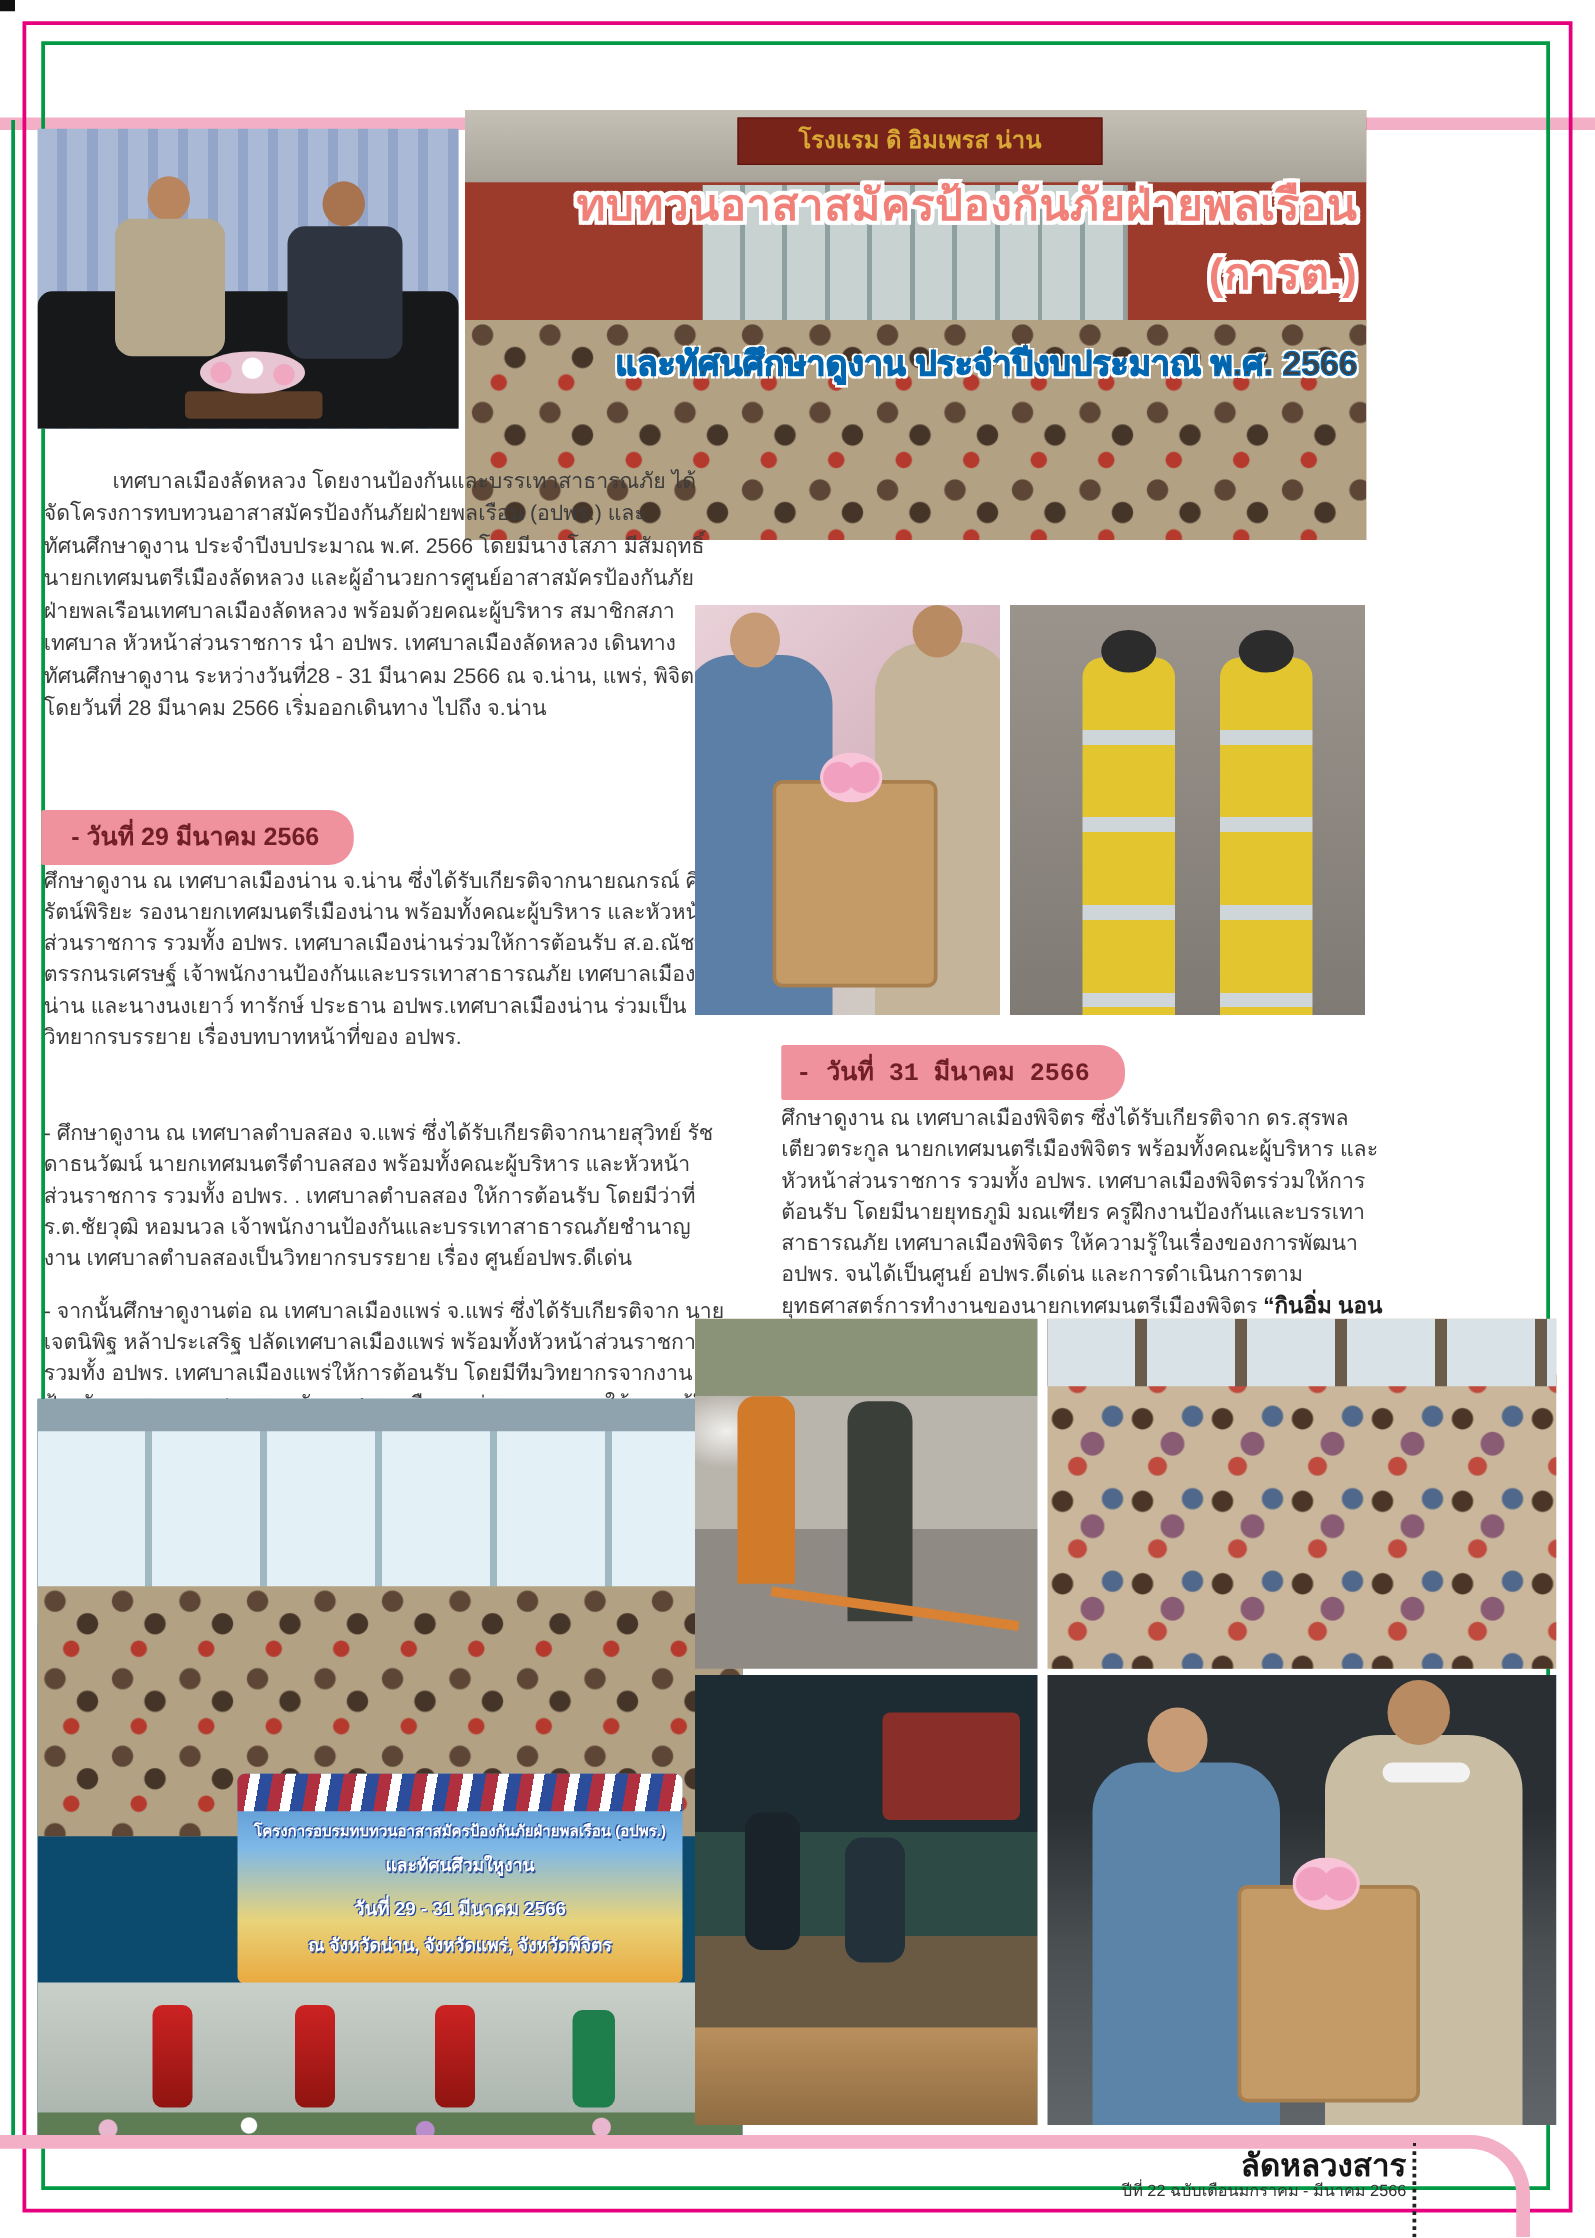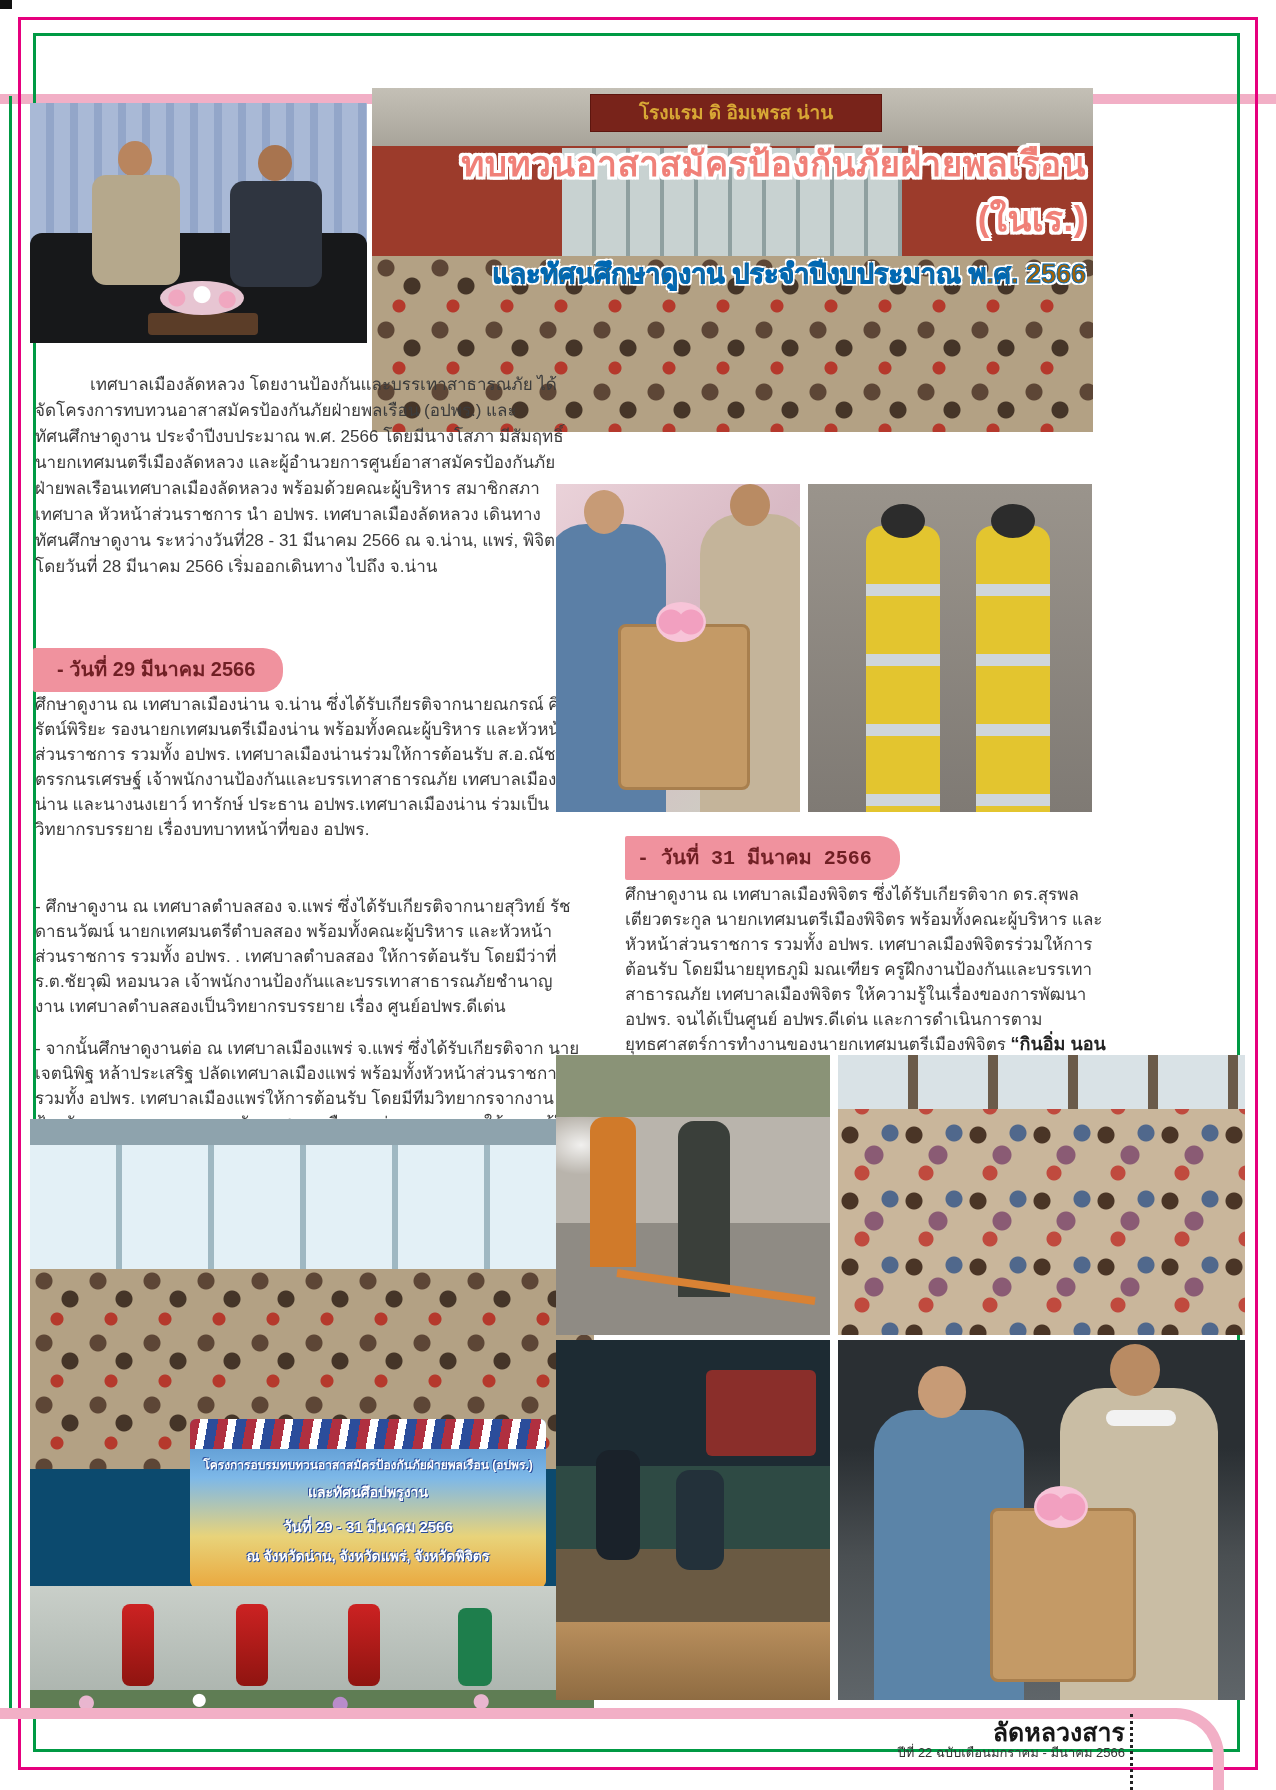--- a/index.html
+++ b/index.html
@@ -44,21 +44,21 @@
      radial-gradient(circle at 14px 12px,#5d4636 0 8px,rgba(0,0,0,0) 9px),
      radial-gradient(circle at 40px 30px,#453528 0 8px,rgba(0,0,0,0) 9px),
      radial-gradient(circle at 27px 50px,#b5392c 0 6px,rgba(0,0,0,0) 7px);
      background-size:54px 62px;}
   .hotel-sign{left:218px;top:6px;width:290px;height:36px;background:#78231a;border:1px solid #5d150e;
      color:#d8a835;font-weight:bold;font-size:19px;text-align:center;line-height:36px;}
 
   .title-overlay{left:382px;top:136px;width:704px;text-align:right;z-index:5;}
   .title-l1{font-size:35px;font-weight:bold;color:#f08078;letter-spacing:0.5px;
      text-shadow:-3px -3px 0 #fff,3px -3px 0 #fff,-3px 3px 0 #fff,3px 3px 0 #fff,0 -3px 0 #fff,0 3px 0 #fff,-3px 0 0 #fff,3px 0 0 #fff;}
-  .title-l2{margin-top:6px;font-size:27px;font-weight:bold;color:#a16207;-webkit-text-stroke:1px #0068b3;
+  .title-l2{margin-top:23px;font-size:27px;font-weight:bold;color:#404040;-webkit-text-stroke:1px #0068b3;
      text-shadow:-2px -2px 0 #fff,2px -2px 0 #fff,-2px 2px 0 #fff,2px 2px 0 #fff;}
 
   #photo-bag{left:556px;top:484px;width:244px;height:328px;
      background:linear-gradient(135deg,#ead2d9 0%,#d8b9c4 45%,#cbd3c3 100%);}
   #photo-bag .figL{left:-10px;top:40px;width:120px;height:288px;background:#5b7fa6;border-radius:40px 40px 0 0;}
   #photo-bag .headL{left:28px;top:6px;width:40px;height:44px;border-radius:50%;background:#c79b76;}
   #photo-bag .figR{right:-10px;top:30px;width:110px;height:298px;background:#c4b49a;border-radius:40px 40px 0 0;}
   #photo-bag .headR{right:30px;top:0;width:40px;height:42px;border-radius:50%;background:#b98b63;}
   #photo-bag .bag{left:62px;top:140px;width:126px;height:160px;background:#c49a66;border:3px solid #a87f4e;border-radius:8px;}
   #photo-bag .bow{left:100px;top:118px;width:50px;height:40px;border-radius:50%;
@@ -174,21 +174,21 @@
   </div>
 
   <div class="photo" id="photo-group">
     <div class="ph roof"></div>
     <div class="ph wall"></div>
     <div class="ph glass"></div>
     <div class="ph hotel-sign">โรงแรม ดิ อิมเพรส น่าน</div>
     <div class="ph crowd crowd-khaki"></div>
   </div>
   <div class="abs title-overlay">
-    <div class="title-l1">ทบทวนอาสาสมัครป้องกันภัยฝ่ายพลเรือน (ในเร.)</div>
+    <div class="title-l1">ทบทวนอาสาสมัครป้องกันภัยฝ่ายพลเรือน (การต.)</div>
     <div class="title-l2">และทัศนศึกษาดูงาน ประจำปีงบประมาณ พ.ศ. 2566</div>
   </div>
 
   <div class="abs bodytext" id="intro">เทศบาลเมืองลัดหลวง โดยงานป้องกันและบรรเทาสาธารณภัย ได้จัดโครงการทบทวนอาสาสมัครป้องกันภัยฝ่ายพลเรือน (อปพร.) และทัศนศึกษาดูงาน ประจำปีงบประมาณ พ.ศ. 2566 โดยมีนางโสภา มีสัมฤทธิ์ นายกเทศมนตรีเมืองลัดหลวง และผู้อำนวยการศูนย์อาสาสมัครป้องกันภัยฝ่ายพลเรือนเทศบาลเมืองลัดหลวง พร้อมด้วยคณะผู้บริหาร สมาชิกสภาเทศบาล หัวหน้าส่วนราชการ นำ อปพร. เทศบาลเมืองลัดหลวง เดินทางทัศนศึกษาดูงาน ระหว่างวันที่28 - 31 มีนาคม 2566 ณ จ.น่าน, แพร่, พิจิตรโดยวันที่ 28 มีนาคม 2566 เริ่มออกเดินทาง ไปถึง จ.น่าน</div>
 
   <div class="pill" id="pill29">- วันที่ 29 มีนาคม 2566</div>
   <div class="abs bodytext tight" id="para29">ศึกษาดูงาน ณ เทศบาลเมืองน่าน จ.น่าน ซึ่งได้รับเกียรติจากนายณกรณ์ ศิริรัตน์พิริยะ รองนายกเทศมนตรีเมืองน่าน พร้อมทั้งคณะผู้บริหาร และหัวหน้าส่วนราชการ รวมทั้ง อปพร. เทศบาลเมืองน่านร่วมให้การต้อนรับ ส.อ.ณัชพล ตรรกนรเศรษฐ์ เจ้าพนักงานป้องกันและบรรเทาสาธารณภัย เทศบาลเมืองน่าน และนางนงเยาว์ ทารักษ์ ประธาน อปพร.เทศบาลเมืองน่าน ร่วมเป็นวิทยากรบรรยาย เรื่องบทบาทหน้าที่ของ อปพร.</div>
 
   <div class="abs bodytext tight" id="para30">
     <p>- ศึกษาดูงาน ณ เทศบาลตำบลสอง จ.แพร่ ซึ่งได้รับเกียรติจากนายสุวิทย์ รัชดาธนวัฒน์ นายกเทศมนตรีตำบลสอง พร้อมทั้งคณะผู้บริหาร และหัวหน้าส่วนราชการ รวมทั้ง อปพร. . เทศบาลตำบลสอง ให้การต้อนรับ โดยมีว่าที่ ร.ต.ชัยวุฒิ หอมนวล เจ้าพนักงานป้องกันและบรรเทาสาธารณภัยชำนาญงาน เทศบาลตำบลสองเป็นวิทยากรบรรยาย เรื่อง ศูนย์อปพร.ดีเด่น</p>
@@ -216,21 +216,21 @@
     <div class="ph helm h2"></div>
   </div>
 
   <div class="photo" id="photo-hall">
     <div class="ph win"></div>
     <div class="ph beam"></div>
     <div class="ph crowd crowd-khaki"></div>
     <div class="ph banner">
       <div class="ph wave"></div>
       <div class="banner-text bt1">โครงการอบรมทบทวนอาสาสมัครป้องกันภัยฝ่ายพลเรือน (อปพร.)</div>
-      <div class="banner-text bt2">และทัศนศึอปพรูงาน</div>
+      <div class="banner-text bt2">และทัศนศึวมใหูงาน</div>
       <div class="banner-text bt3">วันที่ 29 - 31 มีนาคม 2566</div>
       <div class="banner-text bt4">ณ จังหวัดน่าน, จังหวัดแพร่, จังหวัดพิจิตร</div>
     </div>
     <div class="ph floor"></div>
     <div class="ph ext e1"></div>
     <div class="ph ext e2"></div>
     <div class="ph ext e3"></div>
     <div class="ph eg"></div>
     <div class="ph flowerbed"></div>
   </div>

